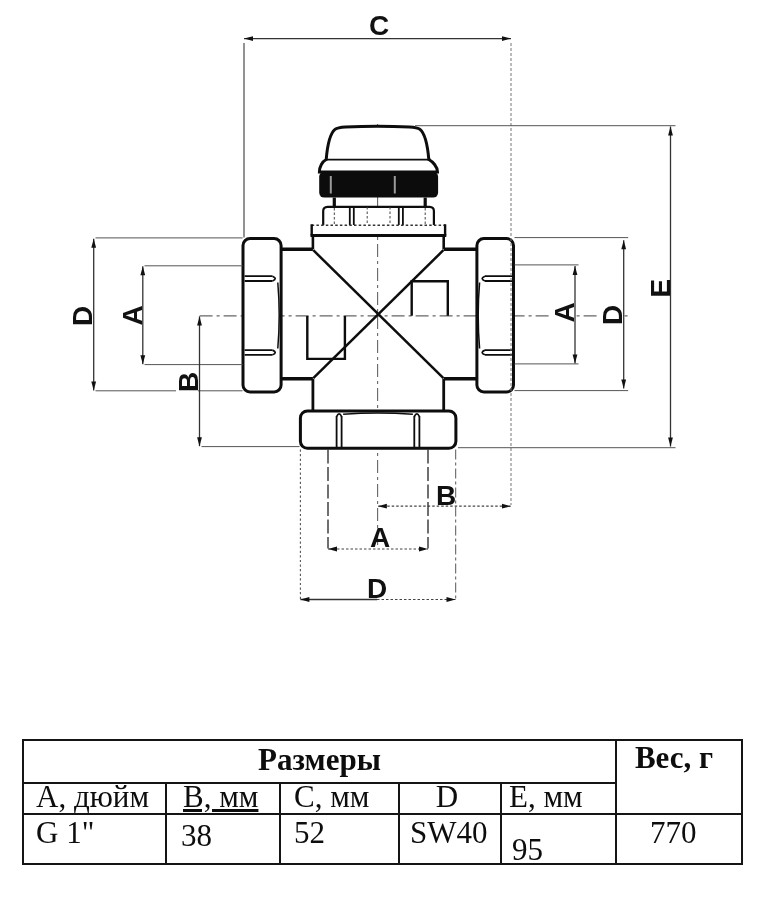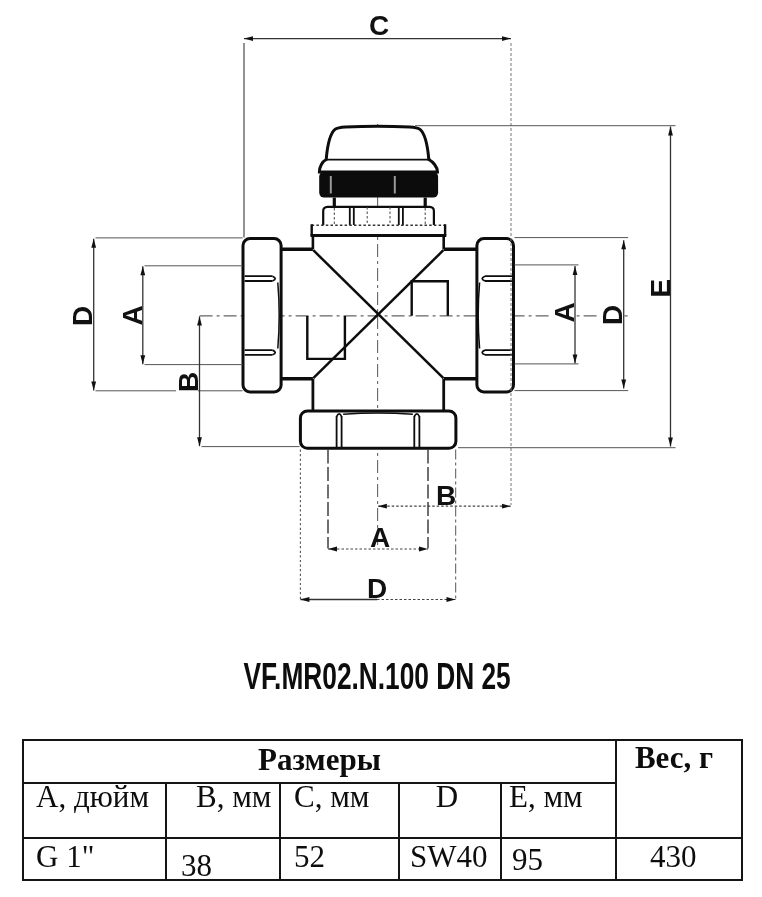--- a/index.html
+++ b/index.html
@@ -199,48 +199,47 @@
   <path d="M300.4,449.5 V599.5" stroke="#555" stroke-width="1.1" stroke-dasharray="2.2 2.4" fill="none"></path>
   <path d="M455.7,449.5 V599.5" stroke="#555" stroke-width="1" stroke-dasharray="10 3 3 3" fill="none"></path>
   <path d="M300.4,599.5 H377" stroke="#333" stroke-width="1.3" fill="none"></path>
   <path d="M377,599.5 H455.5" stroke="#444" stroke-width="1.2" stroke-dasharray="2.5 2" fill="none"></path>
   <path d="M300.4,599.5 l9,-2.4 v4.8 z" fill="#111"></path>
   <path d="M455.5,599.5 l-9,-2.4 v4.8 z" fill="#111"></path>
   <text class="dim" x="367" y="598">D</text>
   </g>
 </svg>
 
-<div id="title"><span>VF.MR02.N.100 DN 25</span></div>
 
 <div id="tblwrap">
 <table>
   <colgroup>
     <col style="width:143px">
           <col style="width:114px">
           <col style="width:119px">
     <col style="width:102px">
           <col style="width:115px">
           <col style="width:126px">
   </colgroup>
   <tbody>
           <tr style="height:43px;">
     <td colspan="5" style="text-align:center;font-weight:bold;padding-top:6px;">Размеры</td>
     <td rowspan="2" style="text-align:center;font-weight:bold;padding-top:4px;padding-right:10px;">Вес, г</td>
   </tr>
-  <tr style="height:55px;">
+  <tr style="height:31px;">
     <td style="padding-left:12px;">А, дюйм</td>
-    <td style="padding-left:29px;">B, мм</td>
+    <td style="padding-left:16px;text-decoration:underline;">B, мм</td>
     <td style="padding-left:13px;">C, мм</td>
     <td style="text-align:center;padding-right:6px;">D</td>
     <td style="padding-left:7px;">E, мм</td>
   </tr>
   <tr style="height:37px;">
     <td style="padding-left:12px;padding-top:5px;">G 1"</td>
-    <td style="padding-left:14px;padding-top:14px;">38</td>
+    <td style="padding-left:14px;padding-top:8px;">38</td>
     <td style="padding-left:13px;padding-top:5px;">52</td>
     <td style="padding-left:10px;padding-top:5px;margin-top:10px;">SW40</td>
-    <td style="padding-left:10px;padding-top:8px;">95</td>
-    <td style="padding-left:33px;padding-top:5px;">430</td>
+    <td style="padding-left:10px;padding-top:22px;">95</td>
+    <td style="padding-left:33px;padding-top:5px;">770</td>
   </tr>
 </tbody>
       </table>
 </div>
 </div>
 
 </body></html>

